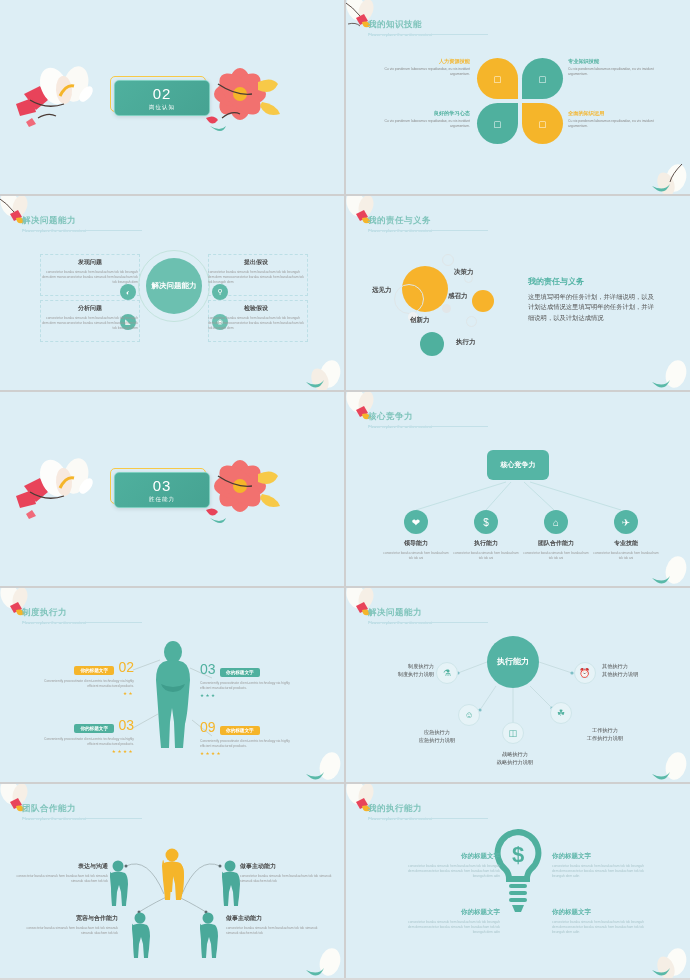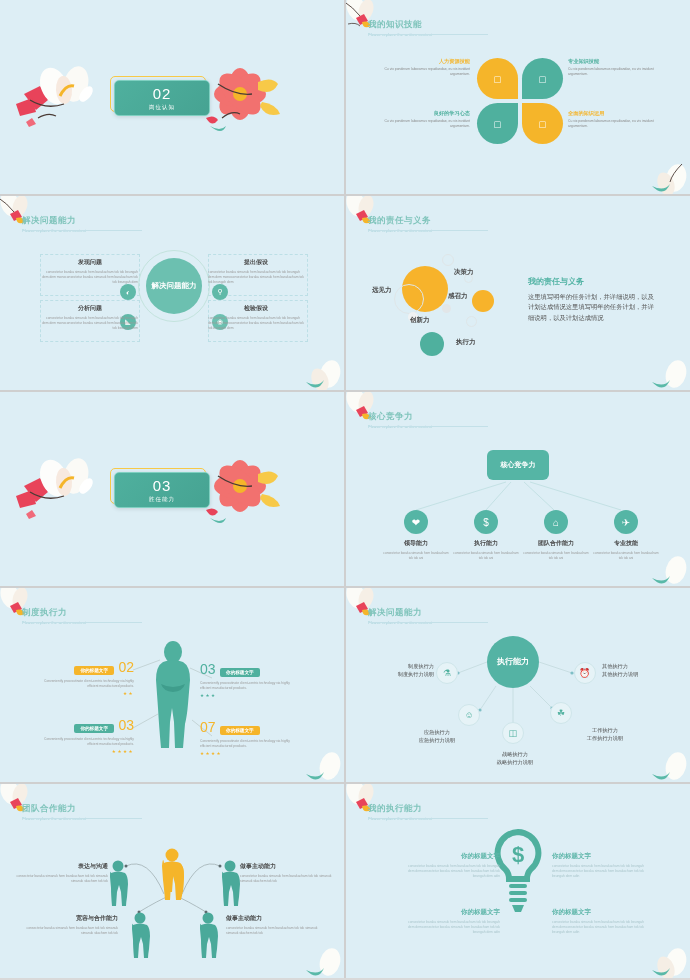--- a/index.html
+++ b/index.html
@@ -474,21 +474,21 @@
       <div class="ld-body">Conveniently procrastinate client-centric technology via highly efficient manufactured products.</div>
       <div class="stars orange">★★★★</div>
     </div>
     <div class="ld-item" style="left:200px;top:72px;text-align:left">
       <span class="ld-num teal">03</span>
       <span class="ld-tag bg-teal">你的标题文字</span>
       <div class="ld-body">Conveniently procrastinate client-centric technology via highly efficient manufactured products.</div>
       <div class="stars teal">★★★</div>
     </div>
     <div class="ld-item" style="left:200px;top:130px;text-align:left">
-      <span class="ld-num orange">07</span>
+      <span class="ld-num orange">09</span>
       <span class="ld-tag bg-orange">你的标题文字</span>
       <div class="ld-body">Conveniently procrastinate client-centric technology via highly efficient manufactured products.</div>
       <div class="stars orange">★★★★</div>
     </div>
   </div>
 
   <div class="slide">
     <svg class="flower fl-tl" viewBox="0 0 46 42">
       <ellipse cx="16" cy="14" rx="9" ry="13" fill="#fbfbf7" transform="rotate(-20 16 14)"></ellipse>
       <ellipse cx="26" cy="16" rx="7" ry="11" fill="#f6efe6" transform="rotate(18 26 16)"></ellipse>

